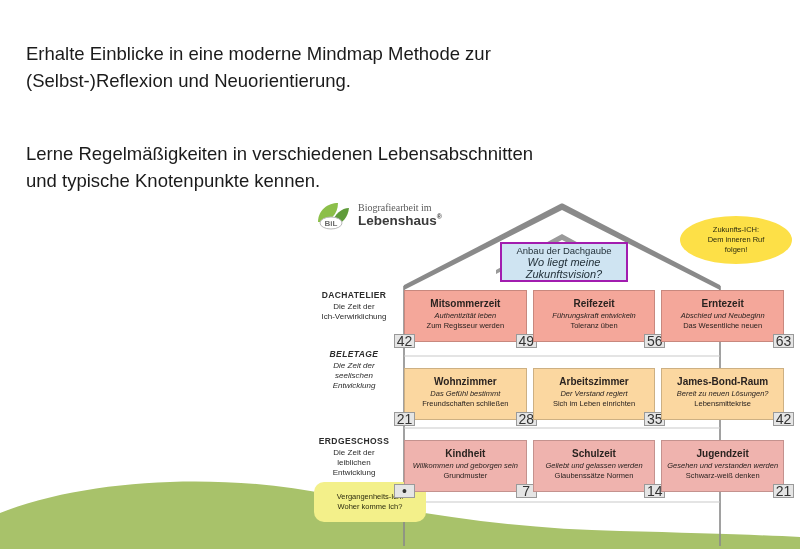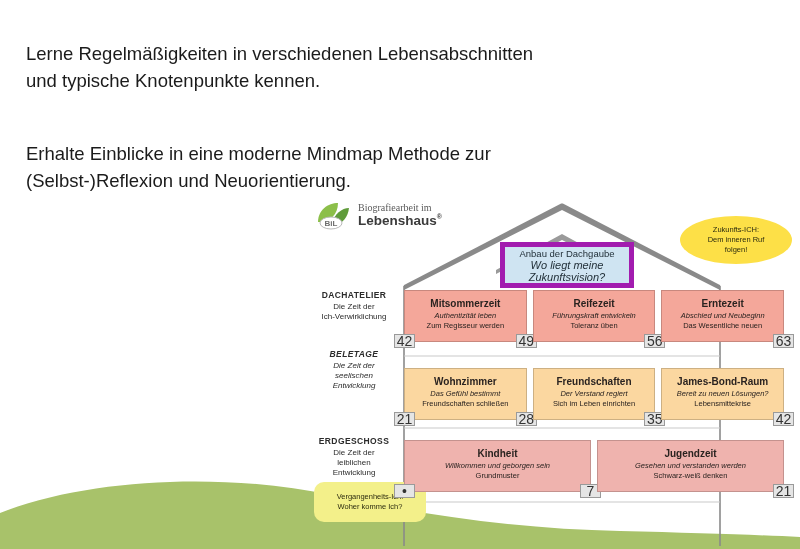--- a/index.html
+++ b/index.html
@@ -81,21 +81,21 @@
   #logo .logotext .l2 sup { font-size: 7px; vertical-align: super; }
 
   
   .dormer {
     position: absolute;
     left: 200px;
     top: 52px;
     width: 124px;
     height: 36px;
     background: #cfe4f2;
-    border: 5px solid #a21caf;
+    border: 2px solid #a21caf;
     text-align: center;
     display: flex;
     flex-direction: column;
     justify-content: center;
   }
   .dormer .t1 { font-size: 9.5px; color: #23313a; font-weight: normal; }
   .dormer .t2 { font-size: 11px; color: #23313a; font-style: italic; }
 
   
   .bubble {
@@ -218,24 +218,24 @@
     align-items: center;
     justify-content: center;
   }
   #cellar .name { font-size: 10px; font-weight: bold; color: #2a2320; }
   #cellar .sub { font-size: 7.5px; color: #2a2320; }
 </style>
 </head>
 <body>
 
 <div id="intro">
+  <div class="para">Erhalte Einblicke in eine moderne Mindmap Methode zur
+(Selbst-)Reflexion und Neuorientierung.</div>
   <div class="para">Lerne Regelmäßigkeiten in verschiedenen Lebensabschnitten
 und typische Knotenpunkte kennen.</div>
-  <div class="para">Erhalte Einblicke in eine moderne Mindmap Methode zur
-(Selbst-)Reflexion und Neuorientierung.</div>
 </div>
 
 <div id="hill">
   <svg width="800" height="80" viewBox="0 0 800 80" xmlns="http://www.w3.org/2000/svg">
     <path d="M0,80 L0,44 C90,8 230,4 330,26 C420,46 520,60 620,62 C700,64 760,66 800,68 L800,80 Z" fill="#a8c26a"></path>
   </svg>
 </div>
 
 <div id="house">
 
@@ -327,21 +327,21 @@
 
   <div class="row" id="row-bel">
     <div class="room bel">
       <div class="agemark left">21</div>
       <div class="name">Wohnzimmer</div>
       <div class="l it">Das Gefühl bestimmt</div>
       <div class="l">Freundschaften schließen</div>
       <div class="agemark right">28</div>
     </div>
     <div class="room bel">
-      <div class="name">Freundschaften</div>
+      <div class="name">Arbeitszimmer</div>
       <div class="l it">Der Verstand regiert</div>
       <div class="l">Sich im Leben einrichten</div>
       <div class="agemark right">35</div>
     </div>
     <div class="room bel">
       <div class="name">James-Bond-Raum</div>
       <div class="l it">Bereit zu neuen Lösungen?</div>
       <div class="l">Lebensmittekrise</div>
       <div class="agemark right">42</div>
     </div>
@@ -349,20 +349,26 @@
 
   <div class="row" id="row-erd">
     <div class="room erd">
       <div class="agemark left">•</div>
       <div class="name">Kindheit</div>
       <div class="l it">Willkommen und geborgen sein</div>
       <div class="l">Grundmuster</div>
       <div class="agemark right">7</div>
     </div>
     <div class="room erd">
+      <div class="name">Schulzeit</div>
+      <div class="l it">Geliebt und gelassen werden</div>
+      <div class="l">Glaubenssätze Normen</div>
+      <div class="agemark right">14</div>
+    </div>
+    <div class="room erd">
       <div class="name">Jugendzeit</div>
       <div class="l it">Gesehen und verstanden werden</div>
       <div class="l">Schwarz-weiß denken</div>
       <div class="agemark right">21</div>
     </div>
   </div>
 
 
 </div>
 

